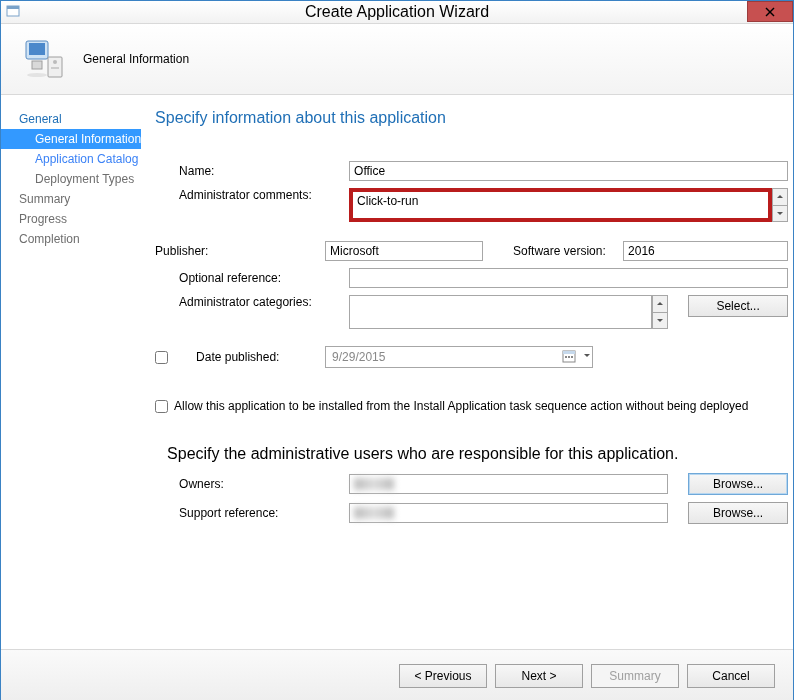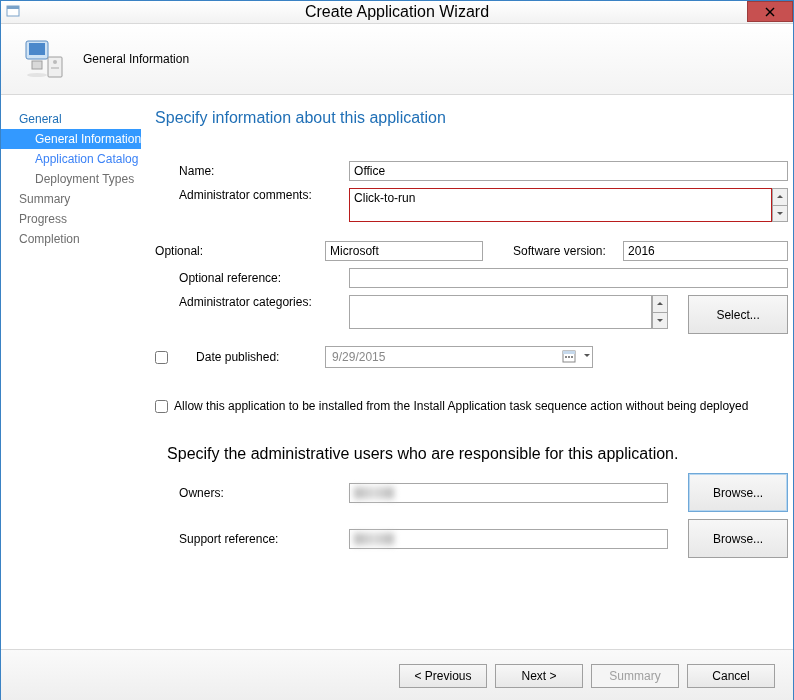--- a/index.html
+++ b/index.html
@@ -126,21 +126,21 @@
     color: #000;
     box-sizing: border-box;
     outline: none;
   }
   .spinner {
     display: flex;
     flex: 1;
   }
   .spinner .txt {
     flex: 1;
-    border: 1px solid #b91c1c;
+    border: 4px solid #b91c1c;
     background: #fff;
     padding: 2px 4px 0 4px;
     font-size: 12px;
     box-sizing: border-box;
   }
   .spinbtns {
     width: 16px;
     display: flex; flex-direction: column;
     margin-left: 0px;
   }
@@ -156,21 +156,21 @@
     border-right: 3px solid transparent;
   }
   .chev.up { border-bottom: 3px solid #555; }
   .chev.down { border-top: 3px solid #555; }
   .half-row { display:flex; align-items:center; gap: 0; margin-bottom:7px; }
   .half-row .label { width:170px; flex-shrink:0; }
   .half-row .textbox.short { width: 130px; flex: none; }
   .half-row .midlabel { margin-left: 30px; margin-right: 10px; width: 100px; }
   .half-row .textbox.end { flex:1; }
   .btn {
-    height: 39px;
+    height: 22px;
     min-width: 90px;
     background: linear-gradient(#f7f7f7, #e8e8e8);
     border: 1px solid #a0a0a0;
     font-family: inherit;
     font-size: 12px;
     color: #000;
     cursor: default;
     padding: 0 8px;
   }
   .btn.focus { border: 1px solid #6fa8d8; box-shadow: 0 0 0 1px #b6d6f0 inset; }
@@ -304,21 +304,21 @@
             <div>
                 <span class="chev down"></span>
               </div>
           </div>
         </div>
       </div>
 
       <div style="height:12px;"></div>
 
       <div class="half-row">
-        <div class="label">Optional:</div>
+        <div class="label">Publisher:</div>
         <input class="textbox short" style="width: 158px;" value="Microsoft">
         <div class="midlabel">Software version:</div>
         <input class="textbox end" value="2016" style="">
       </div>
 
       <div class="form-row">
         <div class="label">Optional reference:</div>
         <input class="textbox" value="" style="">
       </div>
 

